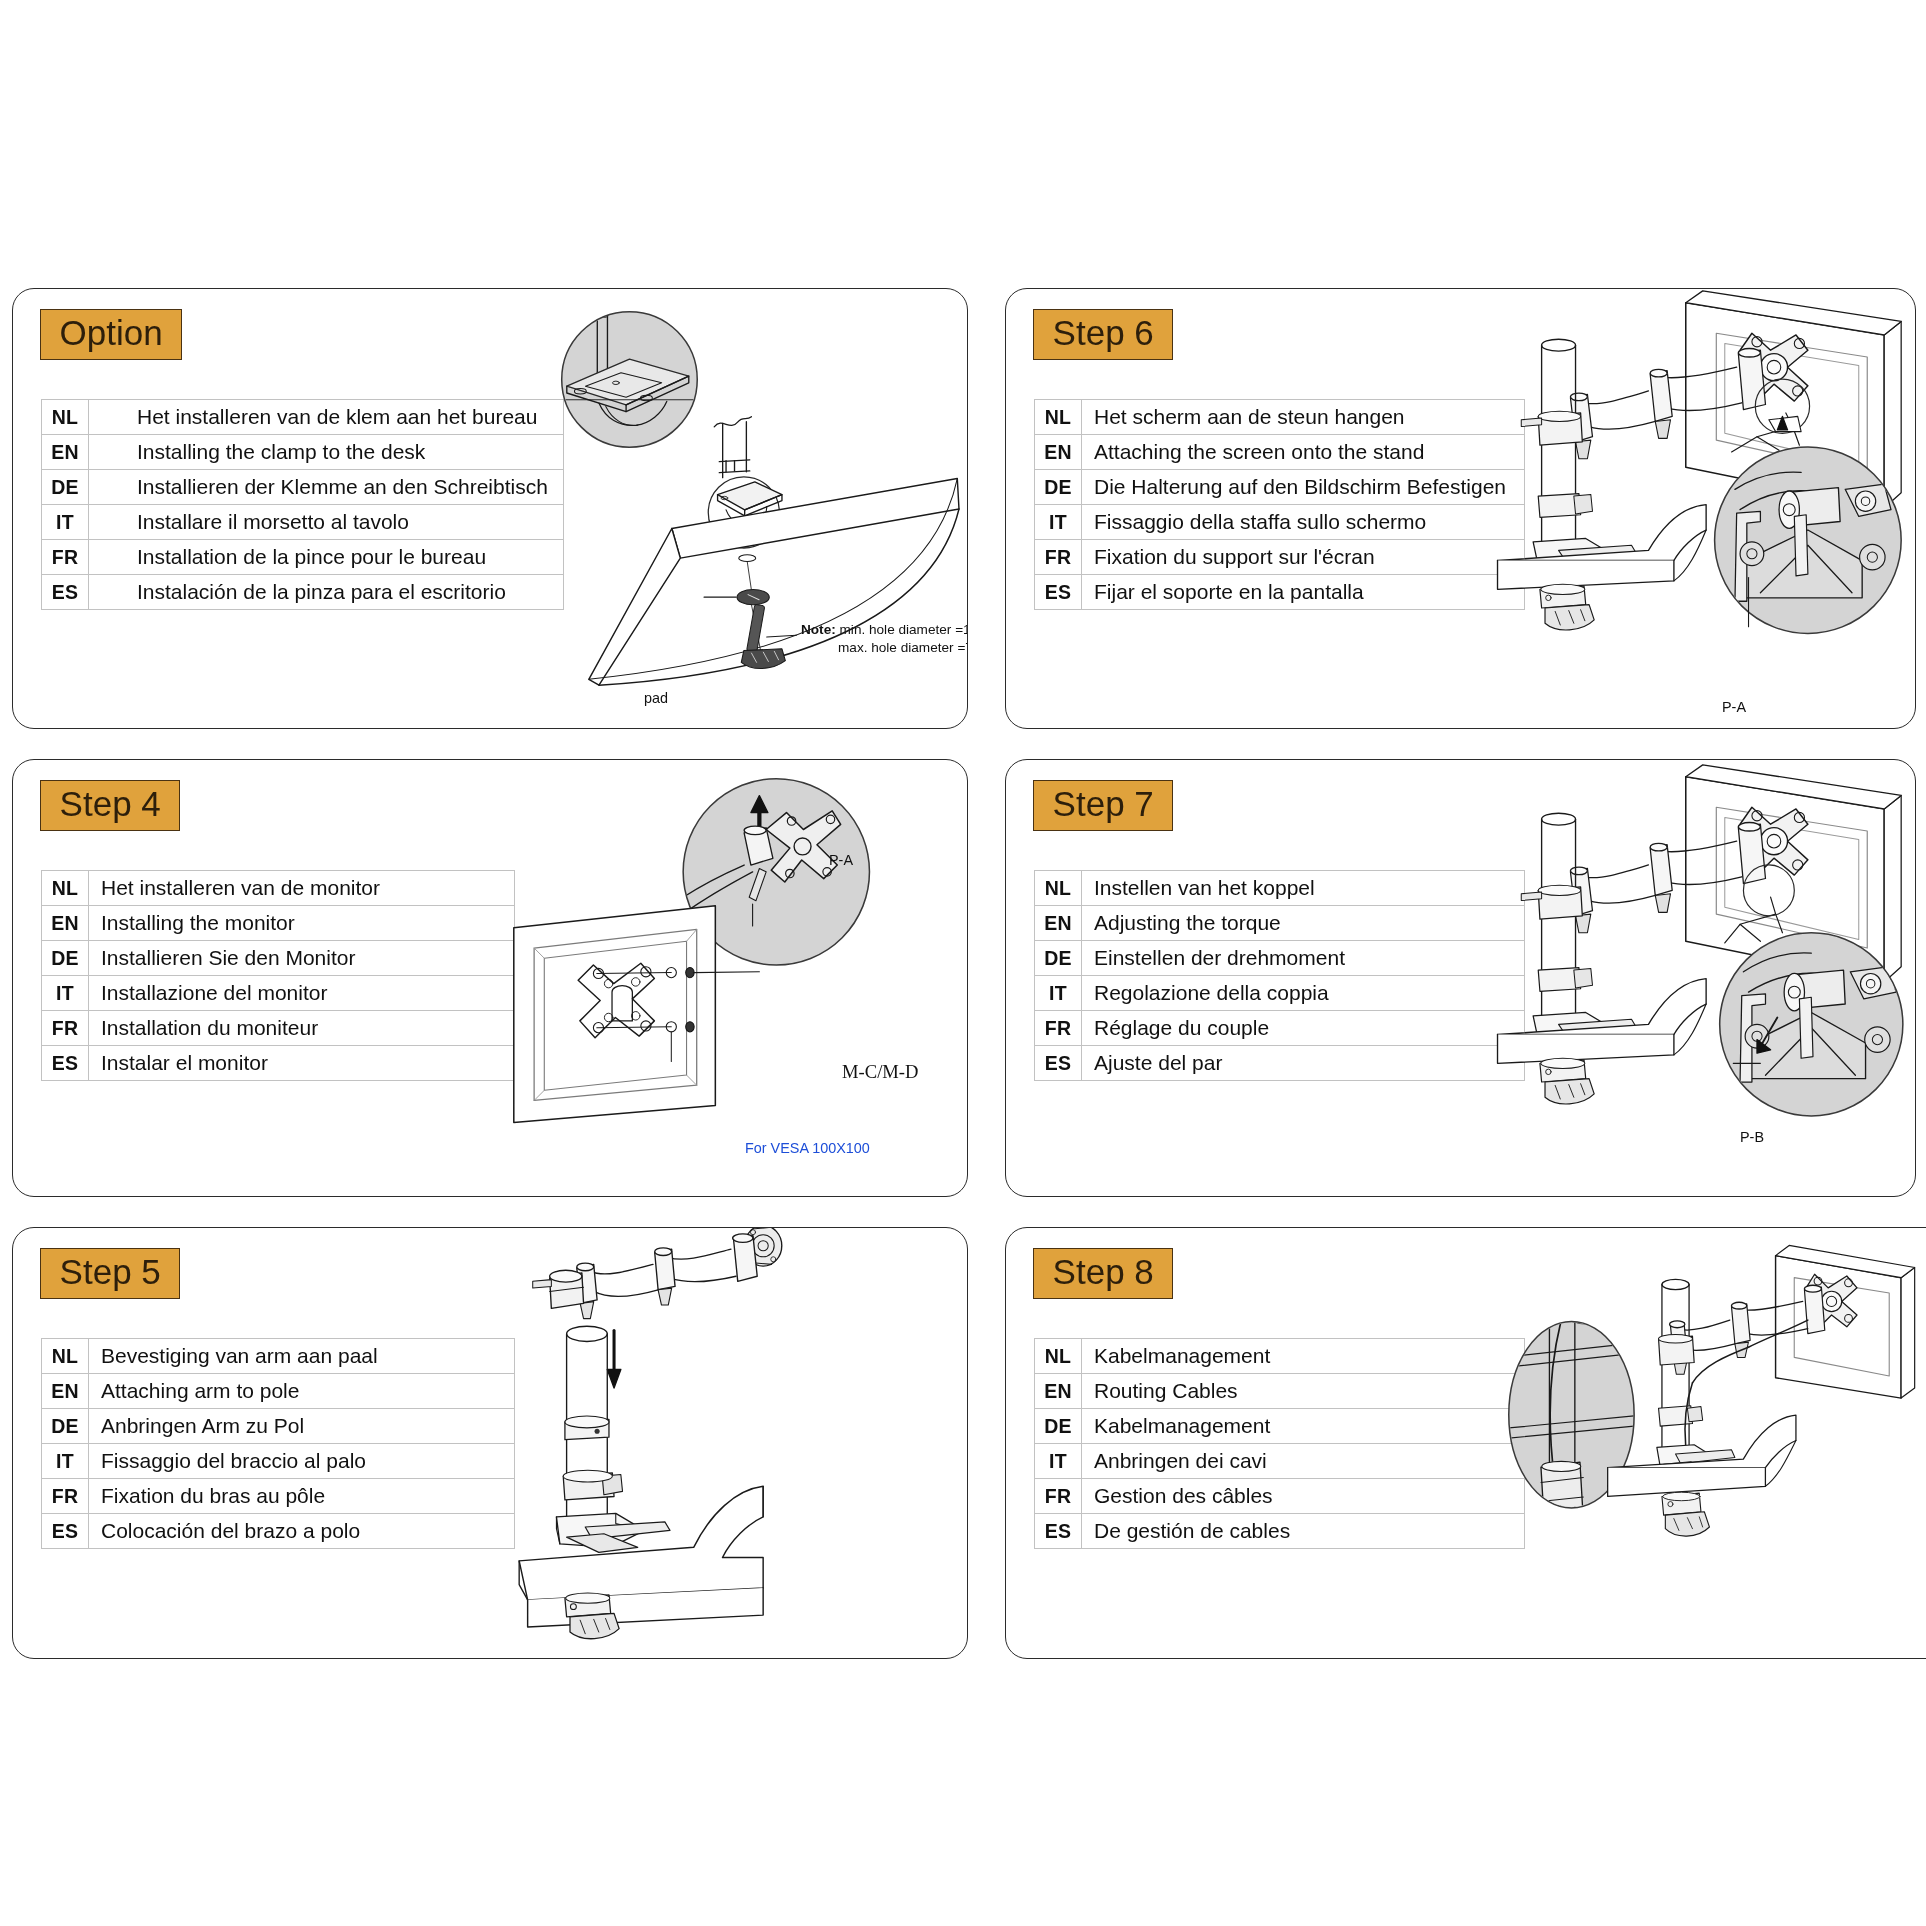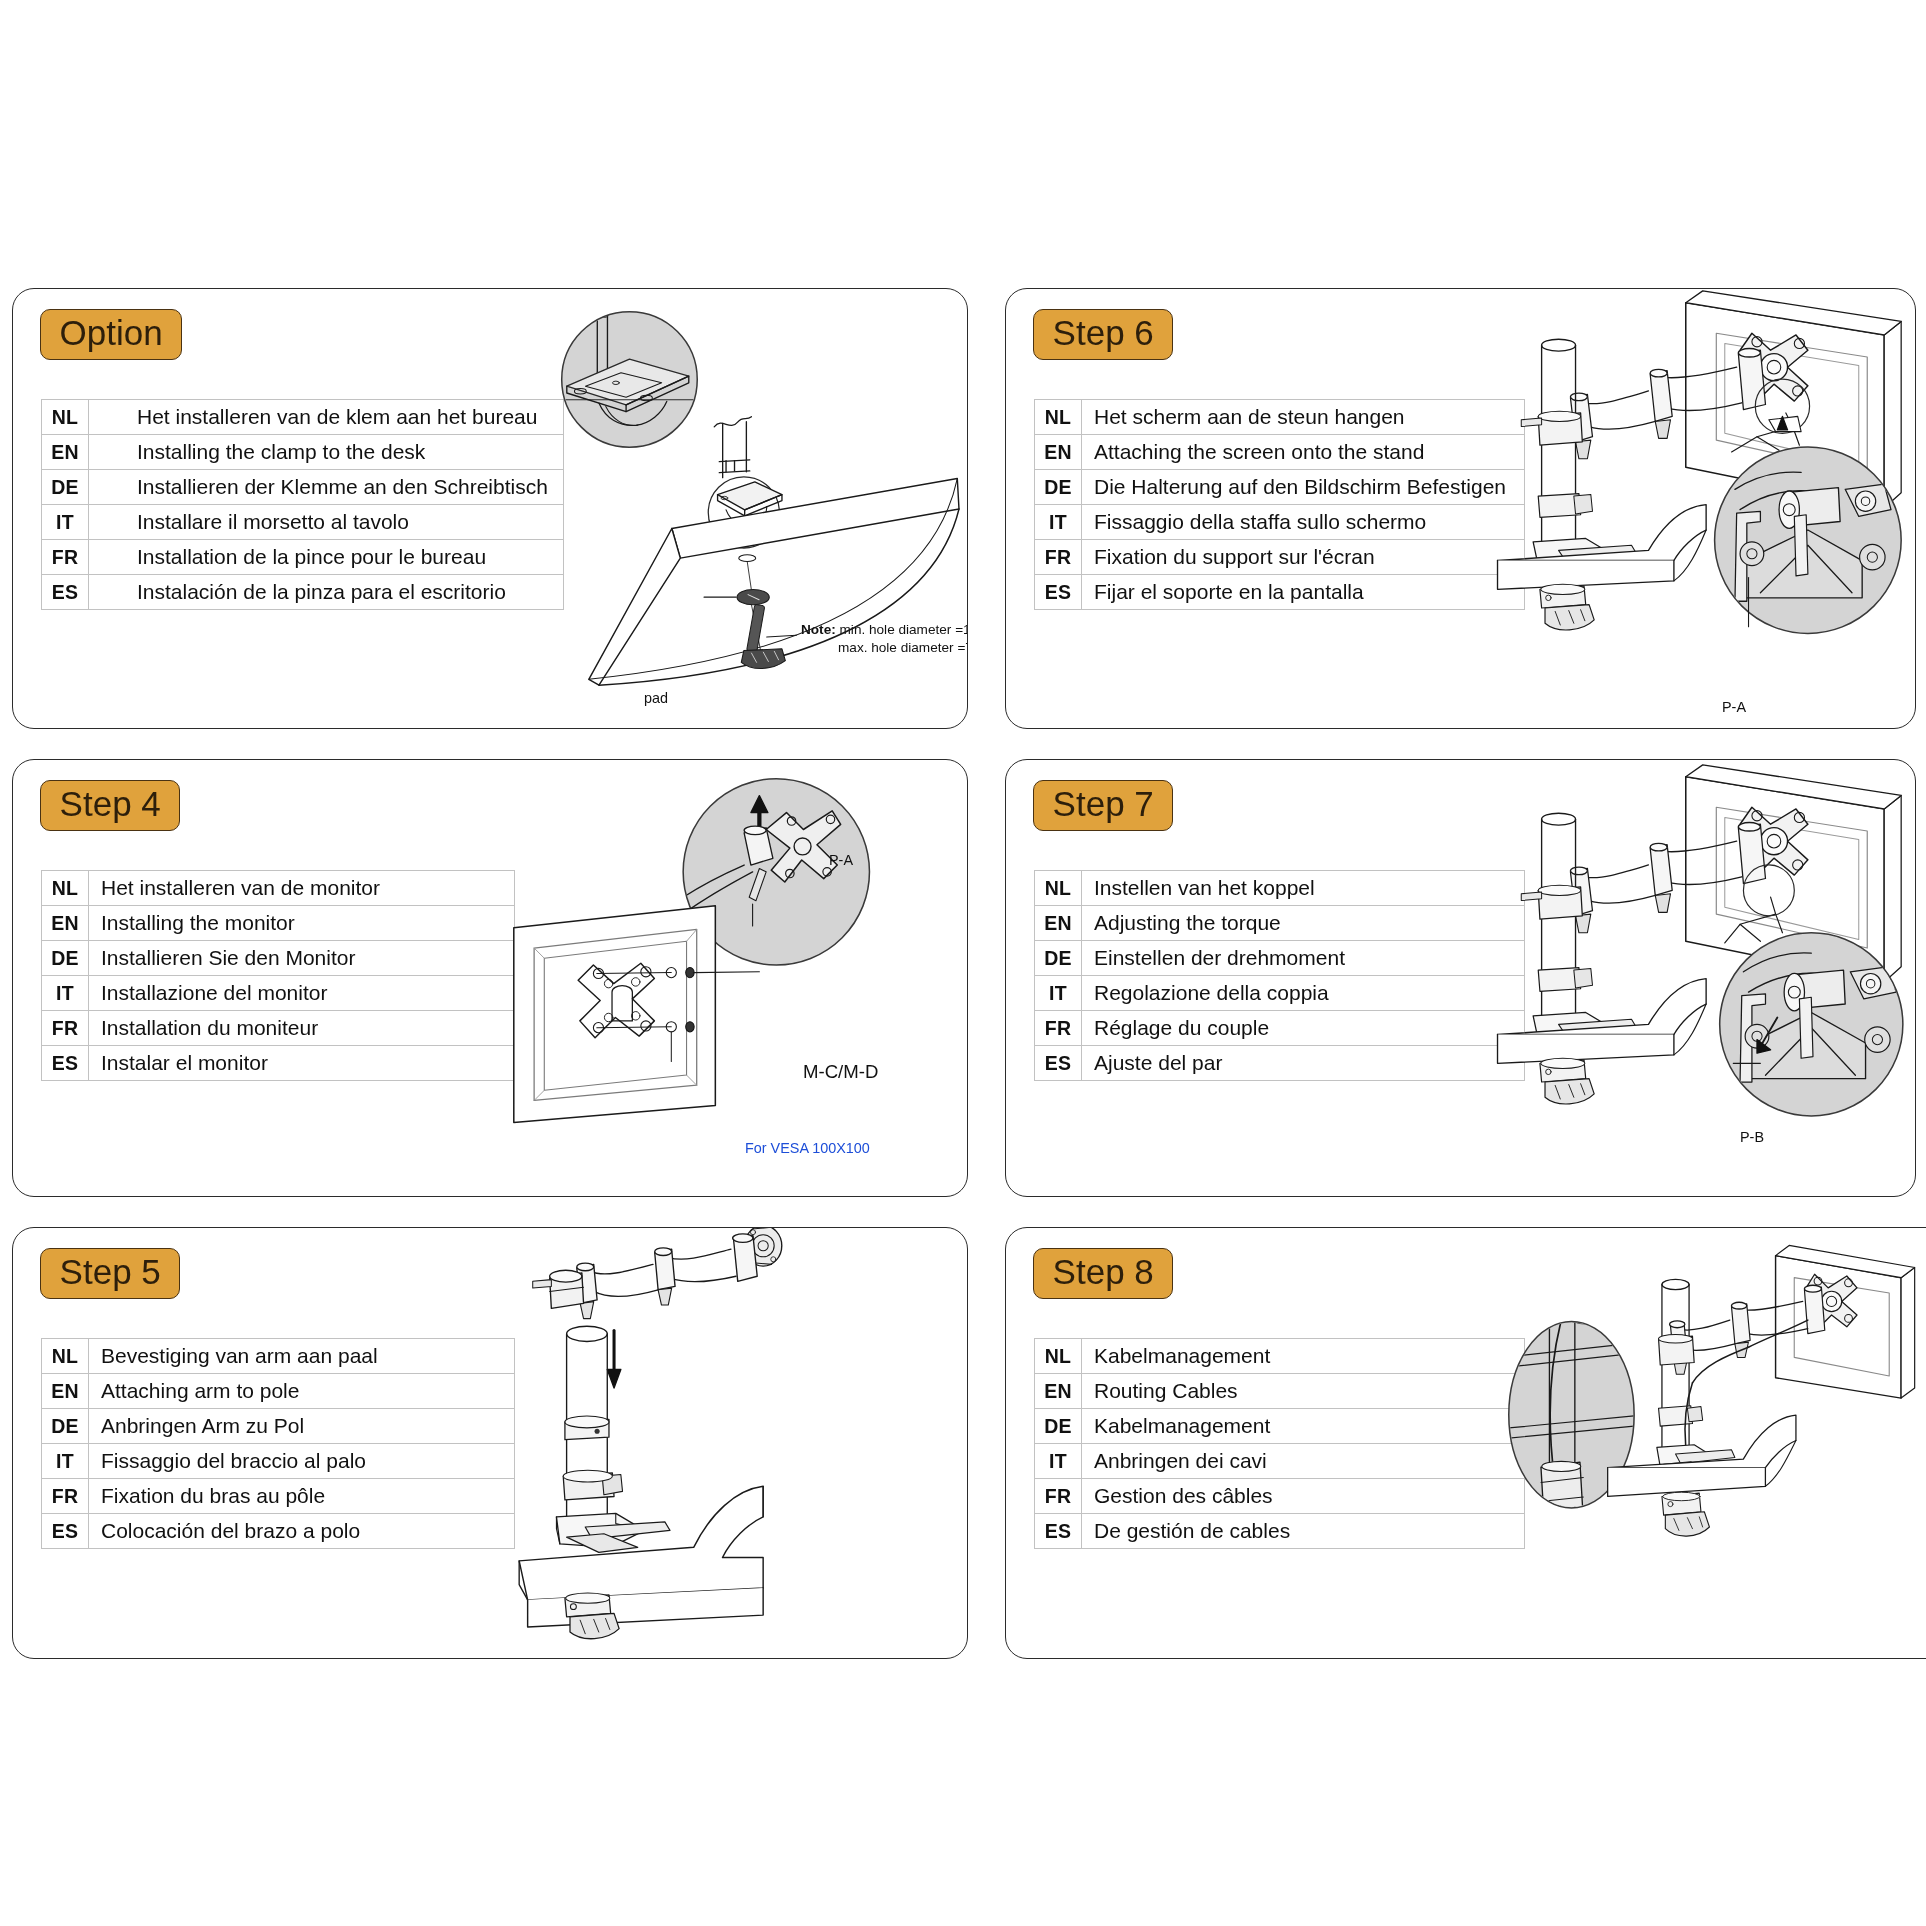--- a/index.html
+++ b/index.html
@@ -40,21 +40,21 @@
   .p-step7  { left: 1005px; top: 759px;  width: 911px; height: 438px; }
   .p-step8  { left: 1005px; top: 1227px; width: 1069px; height: 432px; }
 
   
   .badge {
     position: absolute;
     left: 27px;
     top: 20.3px;
     background: #e0a23c;
     border: 1.7px solid #4a3212;
-    border-radius: 10px;
+    border-radius: 0;
     padding: 2.5px 18.6px 6.8px 18.6px;
     font-size: 35px;
     line-height: 1.12;
     color: #2d1f0b;
     font-family: "Liberation Sans", sans-serif;
     white-space: nowrap;
     text-align: center;
   }
 
   
@@ -340,21 +340,21 @@
           <path d="M222 231 L300 230" stroke-width="1.4"></path>
 
           <path d="M108 296 L196 295" stroke-width="1.2"></path>
           <circle cx="196" cy="295" r="6" stroke-width="1.3"></circle>
           <ellipse cx="218" cy="295" rx="5" ry="6" fill="#333" stroke="#111" stroke-width="1.2"></ellipse>
           <path d="M196 301 L196 336" stroke-width="1.2"></path>
         </g>
       </svg>
     </div>
 
-    <div class="callout-label" style="left:790px; top:301px;">M-C/M-D</div>
+    <div class="callout-label" style="left:829px; top:301px;font-family:Liberation Serif, serif;">M-C/M-D</div>
     <div class="small-label" style="left:816px; top:92px;">P-A</div>
     <div class="vesa-label" style="left:732px; top:380px;">For VESA 100X100</div>
   </div>
 
   <div class="panel p-step5">
     <div class="badge">Step 5</div>
 
     <table class="lang-table w-step5">
       <tbody>
         <tr>

